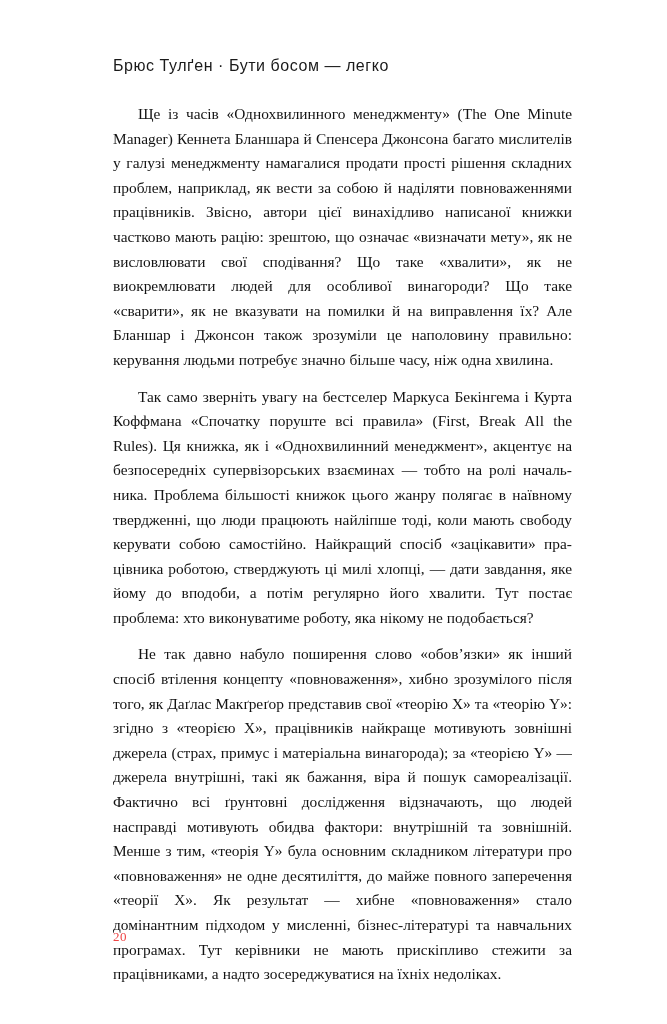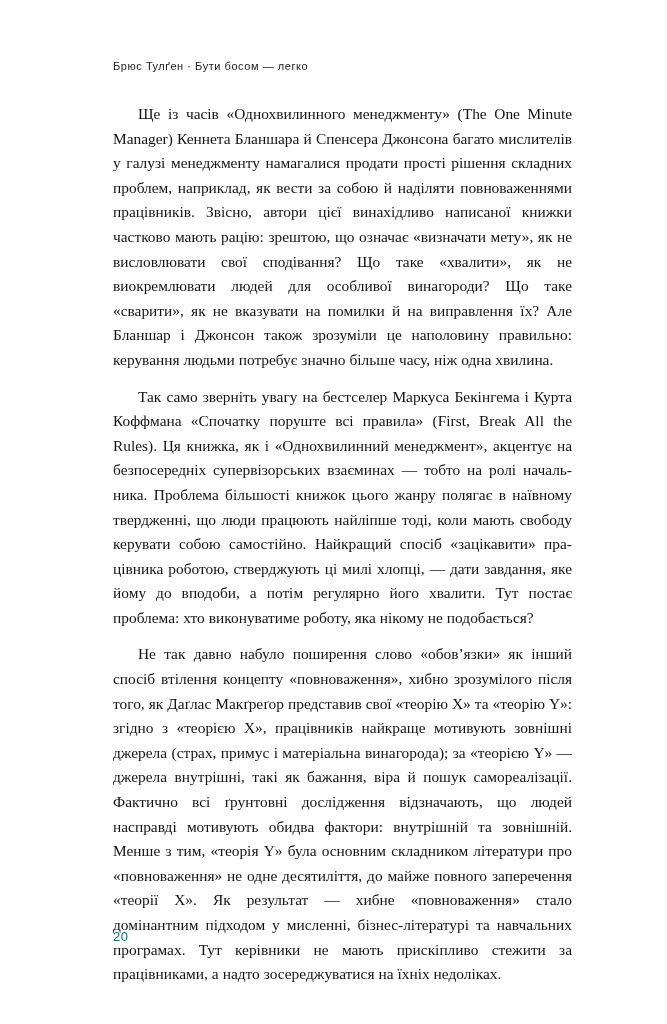--- a/index.html
+++ b/index.html
@@ -14,21 +14,21 @@
     background: #ffffff;
     overflow: hidden;
     box-sizing: border-box;
   }
   .running-head {
     position: absolute;
     left: 113px;
     top: 58px;
     width: 460px;
     font-family: "Liberation Sans", sans-serif;
-    font-size: 11px;
+    font-size: 16px;
     line-height: 16px;
     letter-spacing: 0.55px;
     color: #1a1a1a;
     white-space: nowrap;
   }
   .body-col {
     position: absolute;
     left: 113px;
     top: 102px;
     width: 459px;
@@ -46,25 +46,25 @@
     -webkit-hyphens: manual;
     word-spacing: 0.1px;
   }
   .para + .para {
     margin-top: 12px;
   }
   .folio {
     position: absolute;
     left: 113px;
     top: 928px;
-    font-family: Liberation Sans, sans-serif;
+    font-family: Liberation Serif, serif;
     font-size: 13px;
     line-height: 18px;
     letter-spacing: 0.4px;
-    color: #0f766e;
+    color: #ef4444;
   }
 </style>
 </head>
 <body>
 
 <div class="page">
 
   <div class="running-head">Брюс Тулґен · Бути босом — легко</div>
 
   <div class="body-col">

